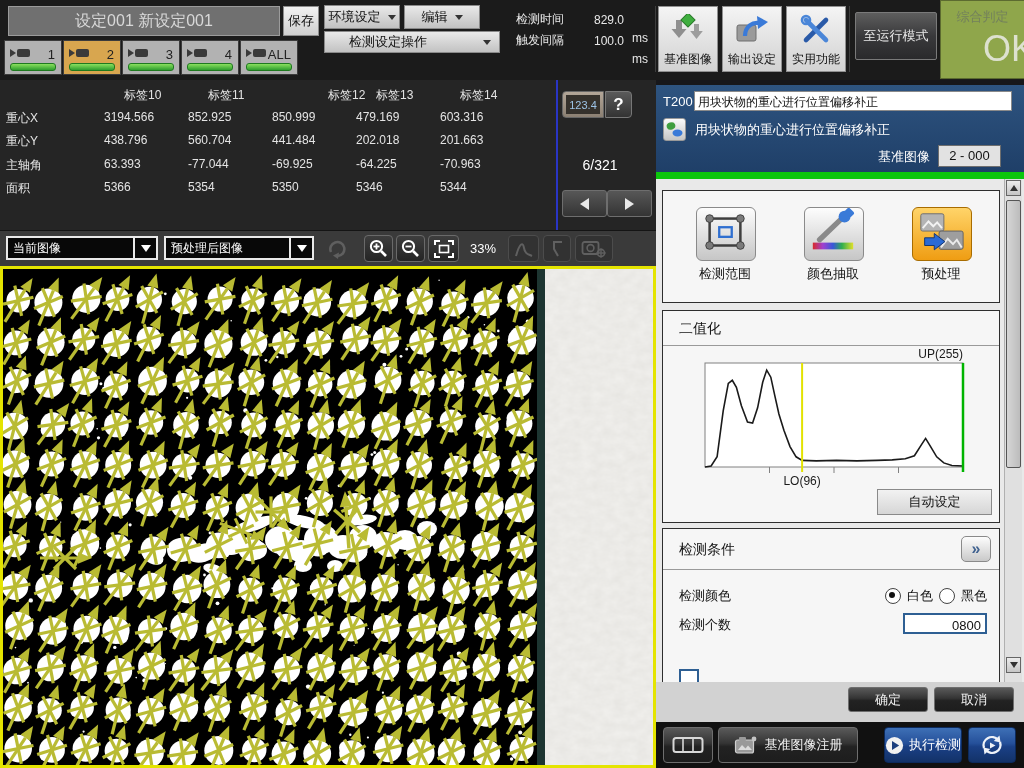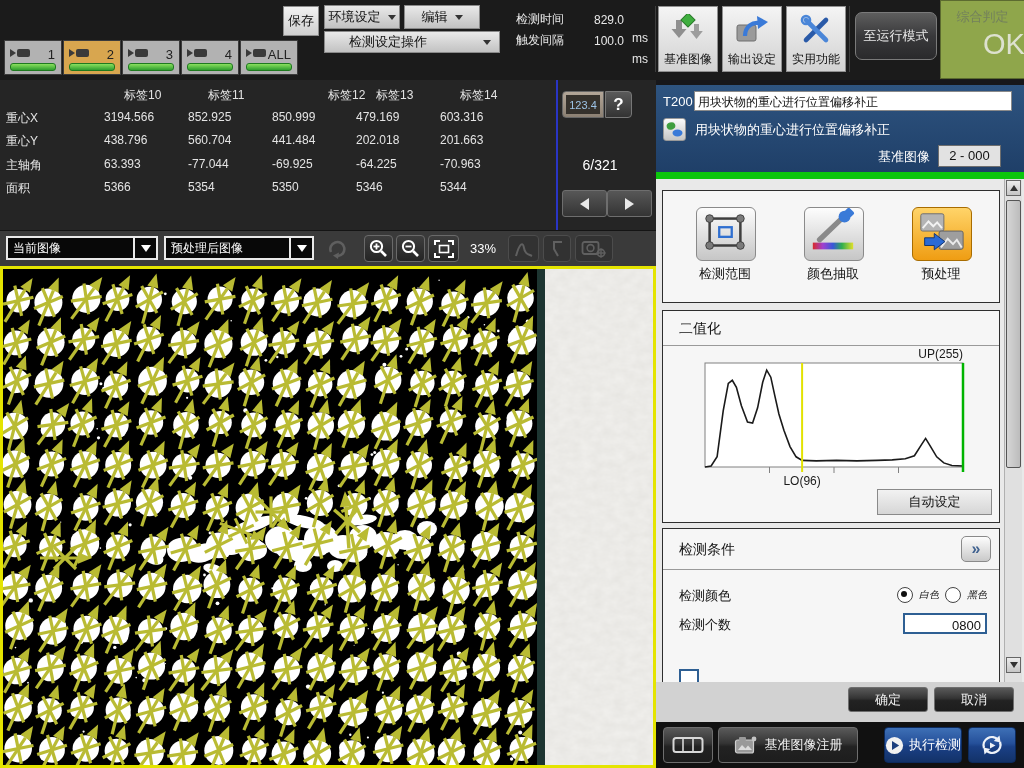--- a/index.html
+++ b/index.html
@@ -19,23 +19,23 @@
   .car{width:0;height:0;border-left:4px solid transparent;border-right:4px solid transparent;border-top:5px solid #333;}
   #stats{left:516px;top:9px;width:135px;}
   .stat-row{display:flex;color:#e8e8e8;font-size:12px;height:21px;align-items:center;}
   .stat-row .lb{width:62px;} .stat-row .val{width:46px;text-align:right;} .stat-row .unit{width:24px;text-align:right;margin-top:36px;}
   .vsep{top:6px;width:1px;height:66px;background:#3e3e3e;}
   .tbtn{top:6px;width:60px;height:66px;background:linear-gradient(#f4f4f4,#d2d2d2);border:1px solid #909090;
         display:flex;flex-direction:column;align-items:center;justify-content:flex-end;padding-bottom:3px;
         box-sizing:border-box;font-size:12px;color:#111;}
   .tbtn svg{margin-bottom:2px;}
   #runmode-btn{left:855px;top:12px;width:80px;height:46px;background:linear-gradient(#5e5e5e,#39393b 50%,#2a2a2c);
-        border:1px solid #7a7a7a;border-radius:7px;color:#e8e8e8;font-size:13px;text-align:center;line-height:46px;}
+        border:1px solid #7a7a7a;border-radius:2px;color:#e8e8e8;font-size:13px;text-align:center;line-height:46px;}
   #judge{left:940px;top:0;width:83px;height:77px;background:#8fa64b;border:1px solid #5c6b30;text-align:center;}
-  #judge .jl{margin-top:7px;font-size:13px;color:#73805c;} #judge .jv{font-size:29px;color:#dde1cf;margin-top:2px;margin-left:42px;}
+  #judge .jl{margin-top:7px;font-size:13px;color:#73805c;} #judge .jv{font-size:36px;color:#dde1cf;margin-top:2px;margin-left:42px;}
   
   #tabs{left:4px;top:40px;display:flex;}
   .tab{position:relative;width:56px;height:33px;background:#b2b2b2;border:1px solid #3c3c3c;margin-right:1px;}
   .tab.sel{background:#d8a64f;}
   .tab .tic{position:absolute;left:5px;top:8px;display:flex;align-items:center;}
   .tab .tri{width:0;height:0;border-left:6px solid #3a3a3a;border-top:4px solid transparent;border-bottom:4px solid transparent;}
   .tab .bar{width:13px;height:8px;background:#3a3a3a;border-radius:2px;margin-left:1px;}
   .tab .tlb{position:absolute;right:6px;top:6px;font-size:13px;color:#222;}
   .tab .gbar{position:absolute;left:5px;right:5px;bottom:3px;height:6px;border-radius:3px;
              background:linear-gradient(#8ae05e,#2f9e2f);border:1px solid #1f7a1f;}
@@ -101,21 +101,21 @@
   #auto-btn{position:absolute;left:214px;top:178px;width:115px;height:26px;background:linear-gradient(#f2f2f2,#d6d6d6);
       border:1px solid #8a8a8a;font-size:13px;color:#111;text-align:center;line-height:24px;box-sizing:border-box;}
   #cond-head{height:40px;border-bottom:1px solid #9a9a9a;position:relative;}
   #cond-head .t{font-size:14px;color:#111;line-height:40px;padding-left:16px;}
   #expand-btn{position:absolute;right:8px;top:7px;width:30px;height:26px;border-radius:5px;
       background:linear-gradient(#fdfdfd,#c9c9c9);border:1px solid #8a8a8a;color:#3f618f;font-size:16px;
       font-weight:bold;text-align:center;line-height:24px;box-sizing:border-box;}
   .crow{position:absolute;left:0;width:338px;height:26px;}
   .crow .cl{position:absolute;left:16px;top:4px;font-size:13px;color:#111;}
   #row-color{top:54px;} #row-count{top:83px;} #row-area{top:110px;}
-  #radio-group{position:absolute;right:14px;top:4px;display:flex;align-items:center;gap:6px;font-size:10px;color:#111;font-style:italic;}
+  #radio-group{position:absolute;right:14px;top:4px;display:flex;align-items:center;gap:6px;font-size:13px;color:#111;}
   .radio{width:14px;height:14px;border:1px solid #444;border-radius:50%;background:#fff;position:relative;}
   .radio.sel::after{content:"";position:absolute;left:3px;top:3px;width:6px;height:6px;border-radius:50%;background:#111;}
   .num-input{position:absolute;right:14px;top:1px;width:84px;height:21px;background:#fff;border:2px solid #2e5f93;
       font-size:13px;color:#111;text-align:right;line-height:21px;padding-right:4px;box-sizing:border-box;}
   #clip-check{position:absolute;left:16px;top:140px;width:16px;height:16px;border:2px solid #2e5f93;background:#fff;}
   
   #btn-strip{left:656px;top:682px;width:368px;height:40px;background:#d2d2d2;}
   .dkbtn{background:linear-gradient(#5a5a5a,#343434 45%,#222 55%,#1d1d1d);border:1px solid #6e6e6e;
          border-radius:3px;color:#f2f2f2;box-sizing:border-box;}
   #ok-btn{left:848px;top:687px;width:80px;height:25px;font-size:13px;text-align:center;line-height:23px;}
@@ -137,20 +137,21 @@
           border:1px solid #555;border-radius:2px;box-sizing:border-box;}
   .tri-u{width:0;height:0;border-left:4px solid transparent;border-right:4px solid transparent;border-bottom:6px solid #333;}
   .tri-d{width:0;height:0;border-left:4px solid transparent;border-right:4px solid transparent;border-top:6px solid #333;}
 </style>
 </head>
 <body>
 
 <div id="root">
 
   <div id="topbar" class="abs">
+    <div id="title-box" class="abs">设定001 新设定001</div>
     <div id="save-btn" class="abs litebtn">保存</div>
     <div id="menu-env" class="abs menu">
       <span>环境设定</span>
       <i class="car"></i>
     </div>
     <div id="menu-edit" class="abs menu">
       <span>编辑</span>
       <i class="car"></i>
     </div>
     <div id="menu-ops" class="abs menu">

